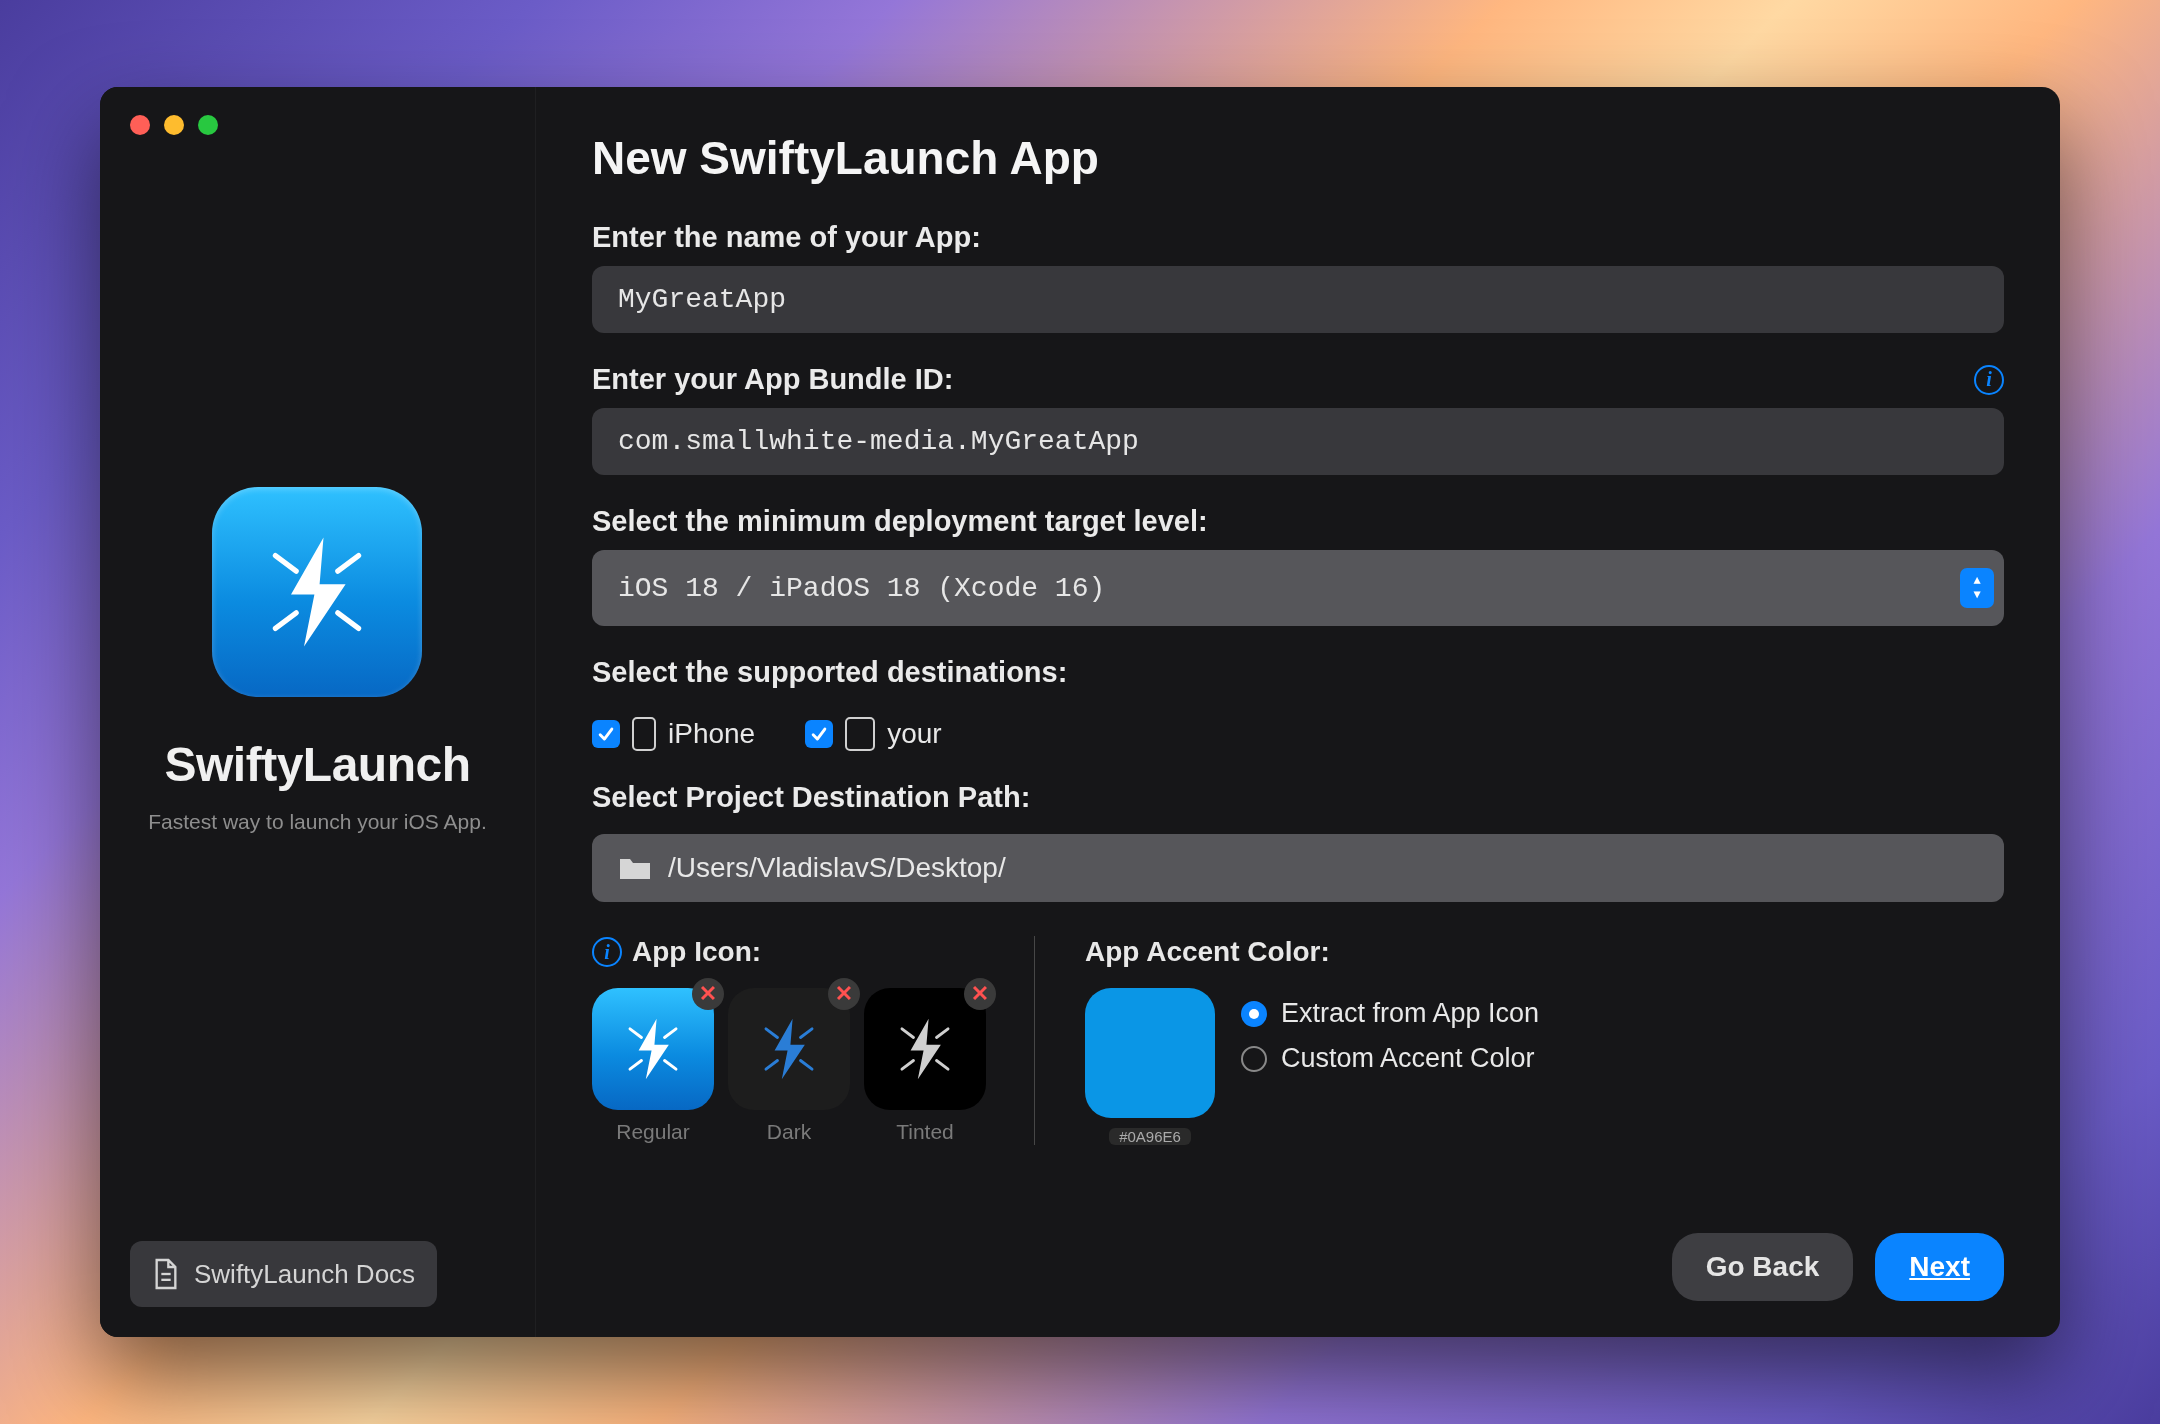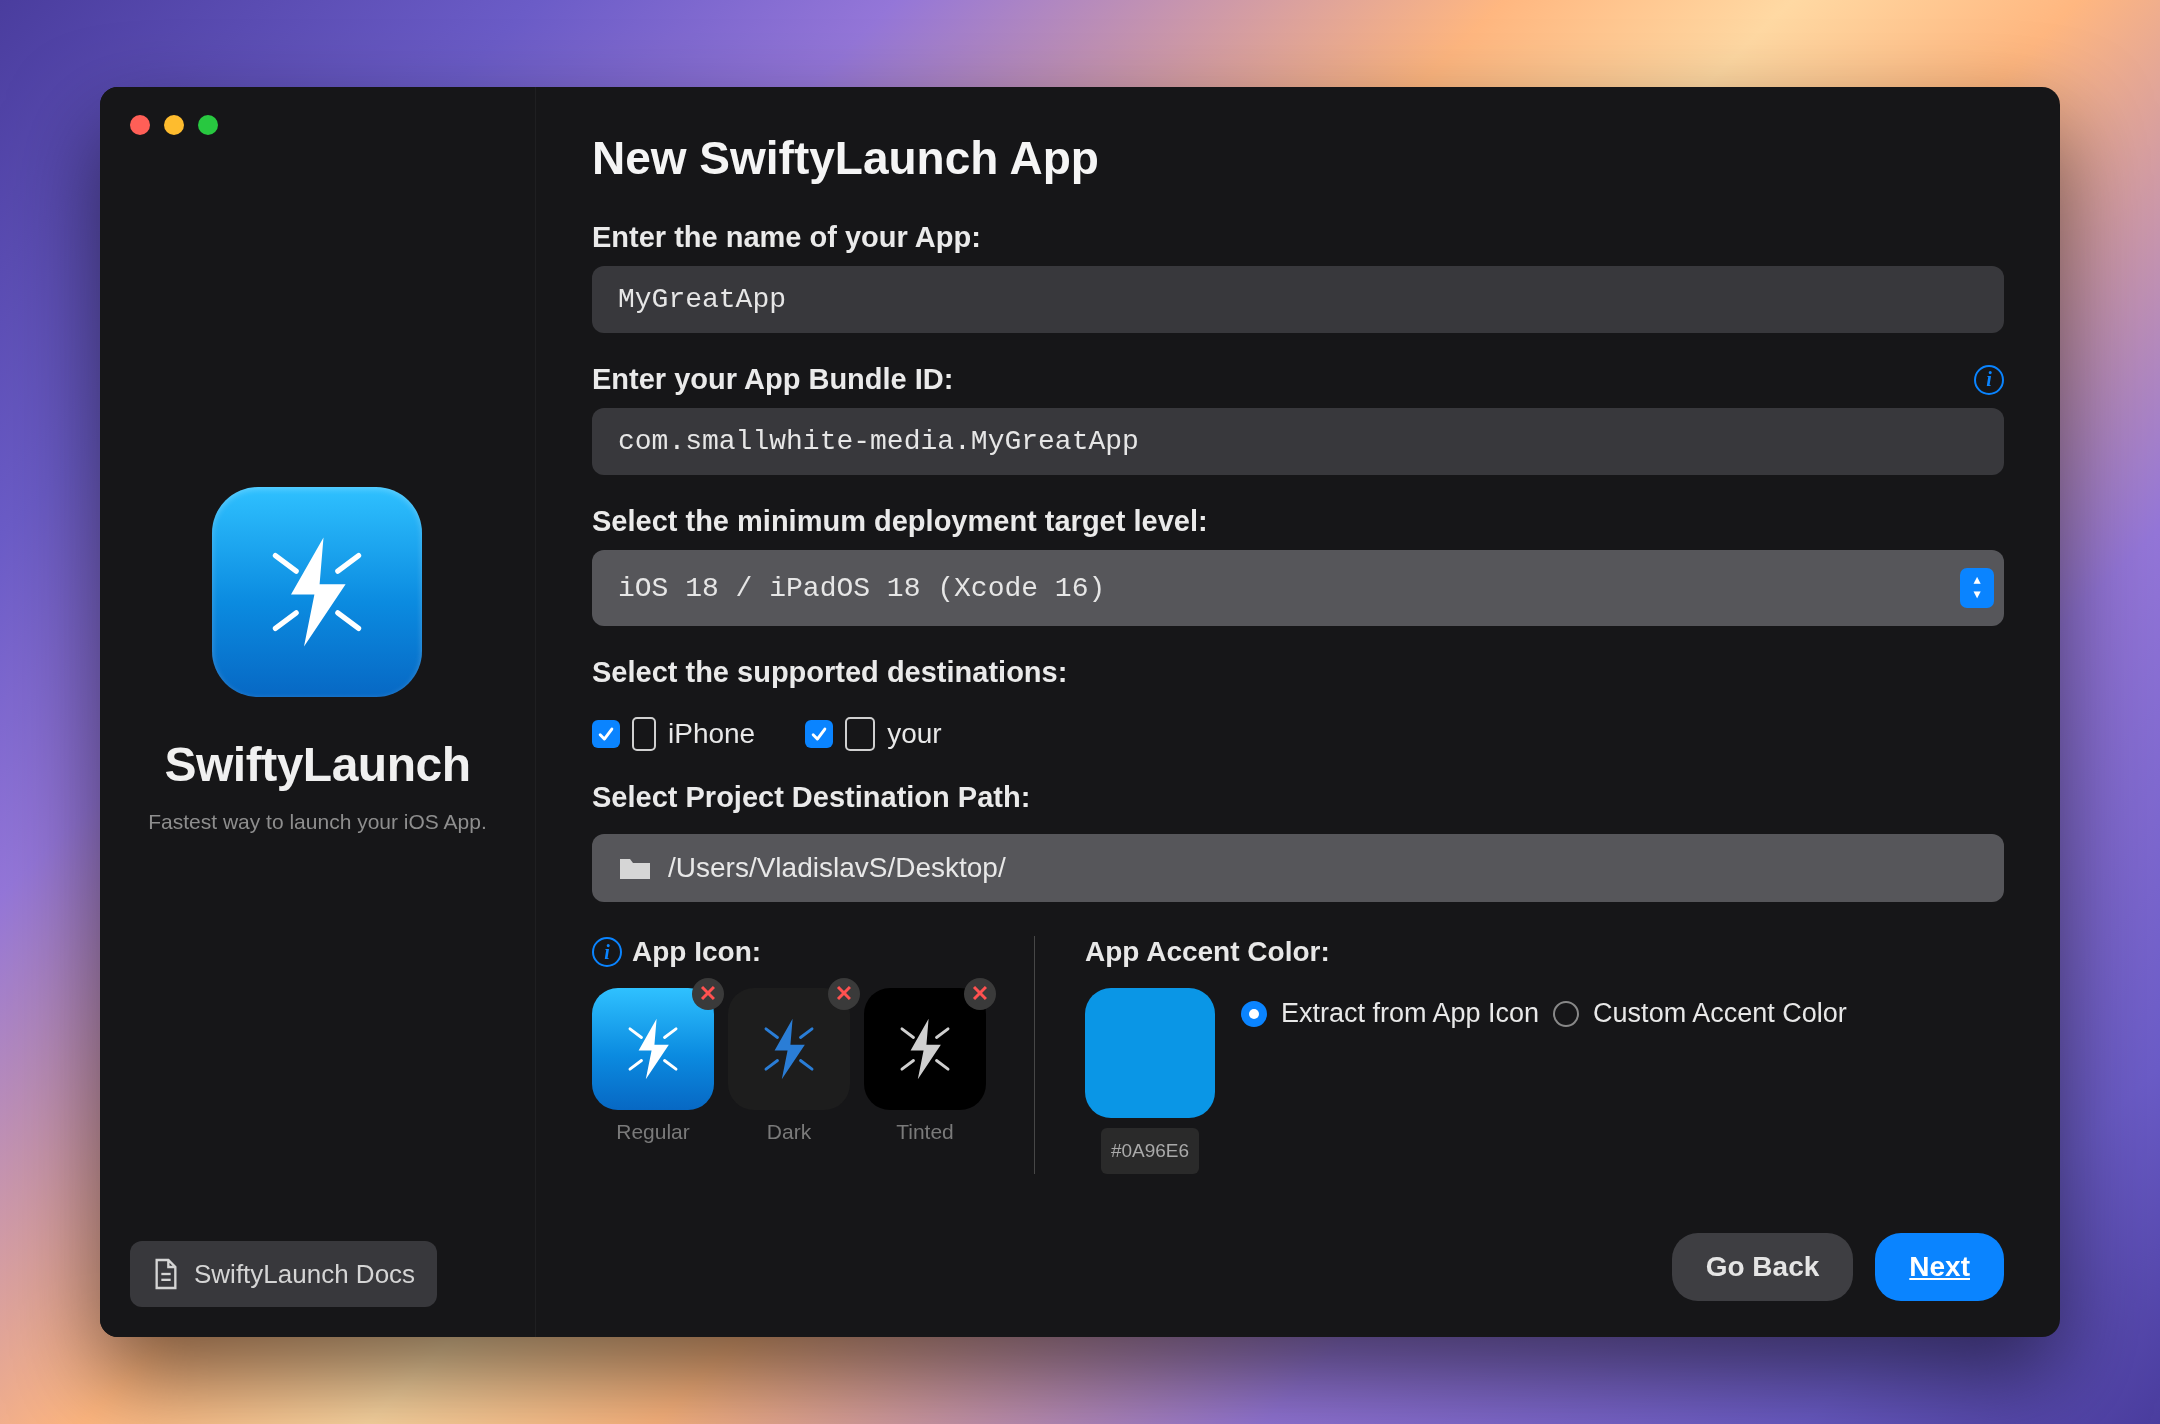--- a/index.html
+++ b/index.html
@@ -103,22 +103,22 @@
   .remove-badge {
     position:absolute; top:-10px; right:-10px; width:32px; height:32px;
     border-radius:50%; background:#3a3a3a; display:flex; align-items:center; justify-content:center;
     color:#ff5150; font-size:22px; font-weight:700; cursor:pointer;
   }
 
   .accent-section { flex:1; }
   .accent-row { display:flex; gap:26px; align-items:flex-start; }
   .swatch-col { display:flex; flex-direction:column; align-items:center; gap:10px; }
   .swatch { width:130px; height:130px; border-radius:26px; background:#0a96e6; }
-  .swatch-hex { font-size:19px; color:#aaa; background:#2a2a2a; padding:12px 10px; border-radius:6px; }
-  .radio-col { display:flex; flex-direction:row; gap:14px; margin-top:10px; }
+  .swatch-hex { font-size:15px; color:#aaa; background:#2a2a2a; padding:0 10px; border-radius:6px; }
+  .radio-col { display:flex; flex-direction:column; gap:14px; margin-top:10px; }
   .radio-item { display:flex; align-items:center; gap:14px; font-size:27px; }
   .radio-dot { width:26px; height:26px; border-radius:50%; border:2px solid #888; display:flex; align-items:center; justify-content:center; }
   .radio-dot.selected { background:#0a84ff; border-color:#0a84ff; }
   .radio-dot.selected::after { content:''; width:10px; height:10px; background:#fff; border-radius:50%; }
 
   .footer-buttons { position:absolute; bottom:36px; right:56px; display:flex; gap:22px; }
   .btn { padding:18px 34px; border-radius:26px; font-size:28px; font-weight:600; cursor:pointer; border:none; }
   .btn-secondary { background:#3e3e42; color:#e5e5e5; }
   .btn-primary { background:#0a84ff; color:#fff;text-decoration:underline; }
 

